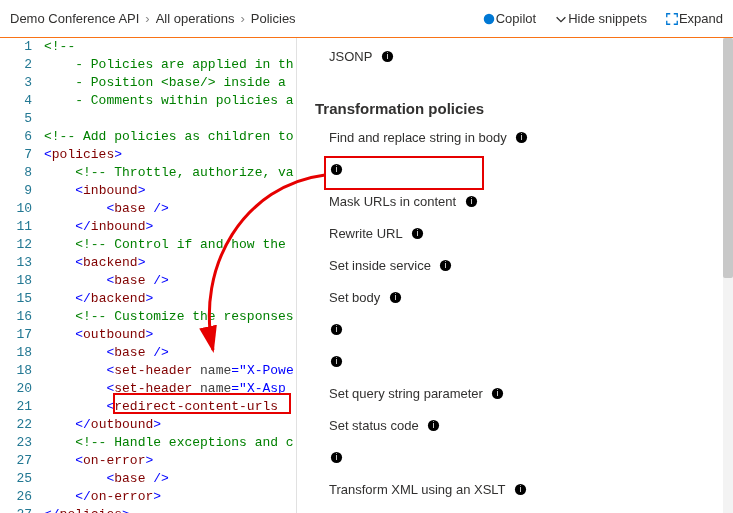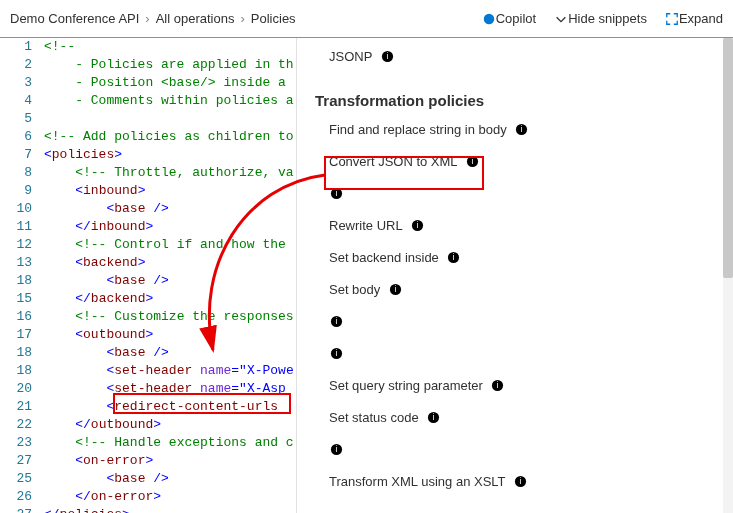--- a/index.html
+++ b/index.html
@@ -13,33 +13,33 @@
 .header-action svg { width: 14px; height: 14px; }
 
 .main { display: flex; height: calc(100% - 38px); }
 .editor-pane { width: 297px; min-width: 297px; border-right: 1px solid #e1e1e1; display: flex; font-family: Consolas, "Courier New", monospace; font-size: 13px; line-height: 18px; position: relative; }
 .gutter { width: 40px; text-align: right; padding: 0 8px 0 0; color: #237893; background: #fff; user-select: none; }
 .gutter div { height: 18px; }
 .code { padding-left: 4px; white-space: pre; color: #000; }
 .code div { height: 18px; }
 .c-comment { color: #008000; }
 .c-tag { color: #800000; }
-.c-attr { color: #6d28d9; }
+.c-attr { color: #404040; }
 .c-punct { color: #0000ff; }
 
 .highlight-box { position: absolute; border: 2px solid #e60000; pointer-events: none; }
 .hb1 { left: 113px; top: 355px; width: 178px; height: 21px; }
 
 .arrow-svg { position: absolute; top: 165px; left: 165px; pointer-events: none; }
 
 .policy-pane { flex: 1; padding: 2px 14px 8px 18px; position: relative; overflow: hidden; }
 .policy-pane::-webkit-scrollbar { width: 8px; }
 .policy-item, .pill-item { display: flex; align-items: center; height: 32px; font-size: 13px; color: #323130; cursor: pointer; gap: 8px; }
 .policy-item .info, .pill-item .info { width: 14px; height: 14px; display:inline-flex; align-items:center; justify-content:center; }
-.section-title { font-size: 15px; font-weight: 600; margin: 20px 0 4px 0; }
+.section-title { font-size: 15px; font-weight: 600; margin: 28px 0 4px 0; }
 .policy-list { padding-left: 14px; }
 
 .hb2 { position: absolute; border: 2px solid #e60000; left: 324px; top: 156px; width: 160px; height: 34px; pointer-events:none; }
 
 .scroll-track { position: absolute; right: 0; top: 38px; width: 10px; height: calc(100% - 38px); background: #f3f3f3; }
 .scroll-thumb { position: absolute; right: 0; top: 38px; width: 10px; height: 240px; background: #c8c8c8; border-radius: 2px; }
 
 .info svg { width:13px; height:13px; }
 </style>
 </head>
@@ -127,47 +127,47 @@
         <div class="policy-item">
           <span>Find and replace string in body</span>
           <span class="info">
             <svg viewBox="0 0 14 14">
               <circle cx="7" cy="7" r="6" fill="#000"></circle>
               <text x="7" y="10" font-size="9" text-anchor="middle" fill="#fff">i</text>
             </svg>
           </span>
         </div>
         <div class="policy-item">
-          <span>Convert JSON to XML</span>
-          <span class="info">
-            <svg viewBox="0 0 14 14">
-              <circle cx="7" cy="7" r="6" fill="#000"></circle>
-              <text x="7" y="10" font-size="9" text-anchor="middle" fill="#fff">i</text>
-            </svg>
-          </span>
-        </div>
-        <div class="policy-item">
+          <span class="info">
+            <svg viewBox="0 0 14 14">
+              <circle cx="7" cy="7" r="6" fill="#000"></circle>
+              <text x="7" y="10" font-size="9" text-anchor="middle" fill="#fff">i</text>
+            </svg>
+          </span>
+        </div>
+        <div class="policy-item">
+          <span>Mask URLs in content</span>
           <span class="info">
             <svg viewBox="0 0 14 14">
               <circle cx="7" cy="7" r="6" fill="#000"></circle>
               <text x="7" y="10" font-size="9" text-anchor="middle" fill="#fff">i</text>
             </svg>
           </span>
         </div>
         <div class="policy-item">
           <span>Rewrite URL</span>
           <span class="info">
             <svg viewBox="0 0 14 14">
               <circle cx="7" cy="7" r="6" fill="#000"></circle>
               <text x="7" y="10" font-size="9" text-anchor="middle" fill="#fff">i</text>
             </svg>
           </span>
         </div>
         <div class="policy-item">
-          <span>Set backend inside</span>
+          <span>Set inside service</span>
           <span class="info">
             <svg viewBox="0 0 14 14">
               <circle cx="7" cy="7" r="6" fill="#000"></circle>
               <text x="7" y="10" font-size="9" text-anchor="middle" fill="#fff">i</text>
             </svg>
           </span>
         </div>
         <div class="policy-item">
           <span>Set body</span>
           <span class="info">

